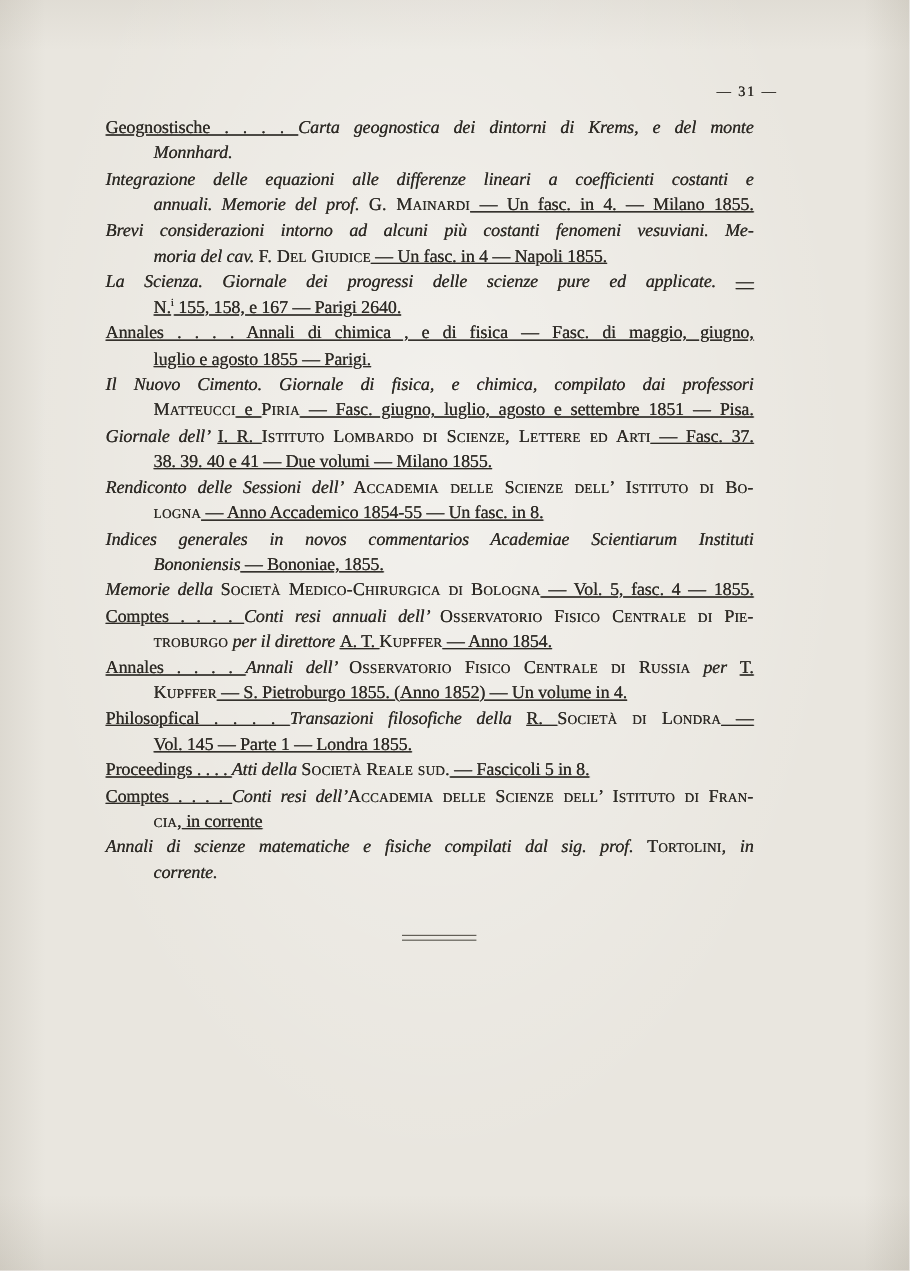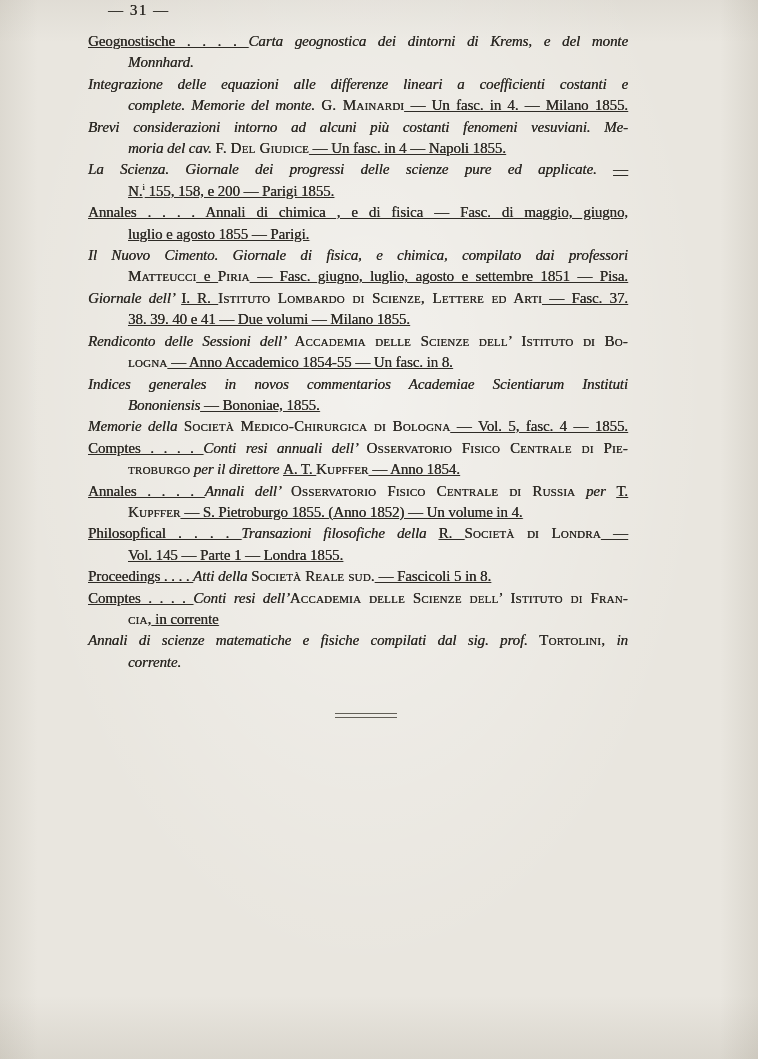--- a/index.html
+++ b/index.html
@@ -19,24 +19,25 @@
     width: 758px;
     height: 1059px;
     color: var(--ink);
     background:
       radial-gradient(ellipse at 48% 36%, rgba(255,255,255,0.45), rgba(255,255,255,0) 62%),
       linear-gradient(to right, rgba(110,100,80,0.10), rgba(0,0,0,0) 5%, rgba(0,0,0,0) 95%, rgba(110,100,80,0.12)),
       linear-gradient(to bottom, rgba(110,100,80,0.07), rgba(0,0,0,0) 4%, rgba(0,0,0,0) 94%, rgba(110,100,80,0.12)),
       var(--paper);
   }
   .pagenum {
+    padding-top: 66px;
     width: 540px;
     margin: 0 0 0 108px;
-    text-align: left;
-    font-size: 15px;
+    text-align: right;
+    font-size: 12px;
     line-height: 20px;
     letter-spacing: 1.5px;
     text-shadow: 0.2px 0 0 currentColor;
   }
   .entries {
     margin: 11px 0 0 88px;
     width: 540px;
     font-size: 15px;
   }
   .line {
@@ -69,29 +70,29 @@
 
 <div class="page">
   <div class="pagenum">— 31 —</div>
   <div class="entries">
       <div class="entry">
         <div class="line just"><span class="seg-r">Geognostische . . . . </span><span class="seg-i">Carta geognostica dei dintorni di Krems, e del monte</span></div>
         <div class="line ind"><span class="seg-i">Monnhard.</span></div>
       </div>
       <div class="entry">
         <div class="line just"><span class="seg-i">Integrazione delle equazioni alle differenze lineari a coefficienti costanti e</span></div>
-        <div class="line ind just"><span class="seg-i">complete. Memorie del monte. </span><span class="seg-sc">G. Mainardi</span><span class="seg-r"> — Un fasc. in 4. — Milano 1855.</span></div>
+        <div class="line ind just"><span class="seg-i">annuali. Memorie del prof. </span><span class="seg-sc">G. Mainardi</span><span class="seg-r"> — Un fasc. in 4. — Milano 1855.</span></div>
       </div>
       <div class="entry">
         <div class="line just"><span class="seg-i">Brevi considerazioni intorno ad alcuni più costanti fenomeni vesuviani. Me-</span></div>
         <div class="line ind"><span class="seg-i">moria del cav. </span><span class="seg-sc">F. Del Giudice</span><span class="seg-r"> — Un fasc. in 4 — Napoli 1855.</span></div>
       </div>
       <div class="entry">
         <div class="line just"><span class="seg-i">La Scienza. Giornale dei progressi delle scienze pure ed applicate. </span><span class="seg-r">—</span></div>
-        <div class="line ind"><span class="seg-r">N.</span><span class="seg-sup">i</span><span class="seg-r"> 155, 158, e 200 — Parigi 1855.</span></div>
+        <div class="line ind"><span class="seg-r">N.</span><span class="seg-sup">i</span><span class="seg-r"> 155, 158, e 167 — Parigi 2640.</span></div>
       </div>
       <div class="entry">
         <div class="line just"><span class="seg-r">Annales . . . . Annali di chimica , e di fisica — Fasc. di maggio, giugno,</span></div>
         <div class="line ind"><span class="seg-r">luglio e agosto 1855 — Parigi.</span></div>
       </div>
       <div class="entry">
         <div class="line just"><span class="seg-i">Il Nuovo Cimento. Giornale di fisica, e chimica, compilato dai professori</span></div>
         <div class="line ind just"><span class="seg-sc">Matteucci</span><span class="seg-r"> e </span><span class="seg-sc">Piria</span><span class="seg-r"> — Fasc. giugno, luglio, agosto e settembre 1851 — Pisa.</span></div>
       </div>
       <div class="entry">

